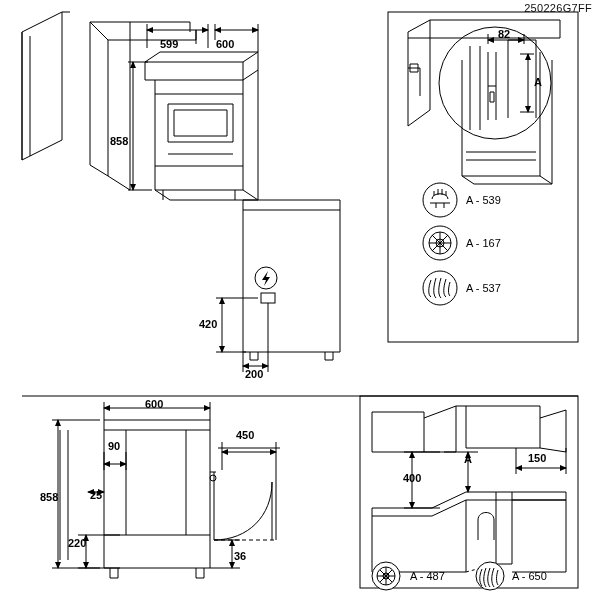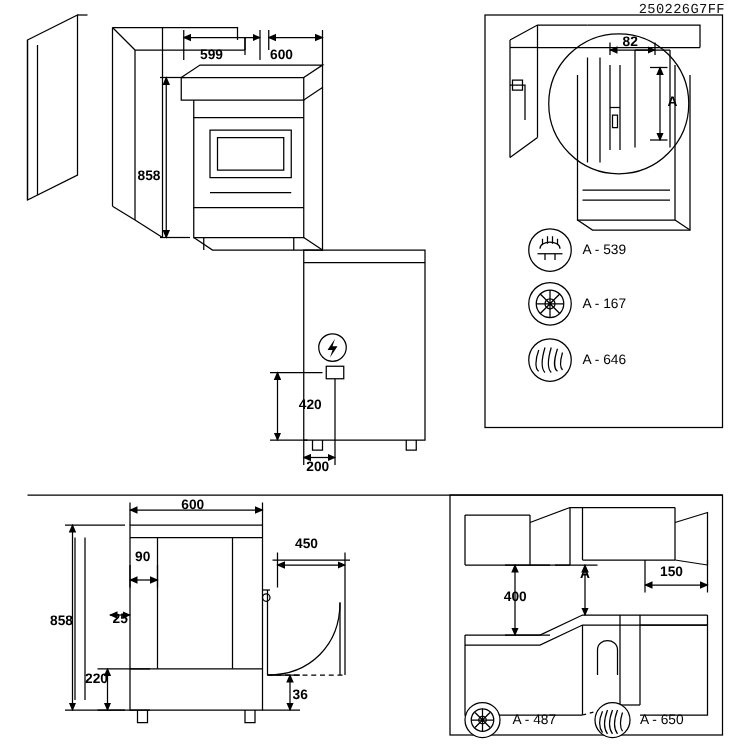--- a/index.html
+++ b/index.html
@@ -15,26 +15,25 @@
     position: relative;
     overflow: hidden;
   }
   #sheet {
     position: absolute;
     left: 0; top: 0;
     width: 600px; height: 600px;
   }
   .code {
     position: absolute;
-    right: 20px;
+    right: 8px;
     top: 2px;
     font-size: 11px;
     letter-spacing: 0.3px;
     color: #111;
-    font-family: Liberation Mono, monospace;
   }
   .dim {
     position: absolute;
     font-size: 11px;
     color: #000;
     white-space: nowrap;
     text-align: right;
   }
   .label {
     position: absolute;
@@ -304,23 +303,23 @@
 
 <div class="dim" style="left:160px; top:38px; font-weight:bold;">599</div>
 <div class="dim" style="left:216px; top:38px; font-weight:bold;">600</div>
 <div class="dim" style="left:110px; top:135px; font-weight:bold;">858</div>
 
 <div class="dim" style="left:498px; top:28px; font-weight:bold;">82</div>
 <div class="dim" style="left:534px; top:76px; font-weight:bold;">A</div>
 
 <div class="label" style="left:466px; top:194px;">A - 539</div>
 <div class="label" style="left:466px; top:237px;">A - 167</div>
-<div class="label" style="left:466px; top:282px;">A - 646</div>
-
-<div class="dim" style="left:199px; top:318px; font-weight:bold;margin-left:40px;">420</div>
+<div class="label" style="left:466px; top:282px;">A - 537</div>
+
+<div class="dim" style="left:199px; top:318px; font-weight:bold;">420</div>
 <div class="dim" style="left:245px; top:368px; font-weight:bold;">200</div>
 
 <div class="dim" style="left:145px; top:398px; font-weight:bold;">600</div>
 <div class="dim" style="left:236px; top:429px; font-weight:bold;">450</div>
 <div class="dim" style="left:108px; top:440px; font-weight:bold;">90</div>
 <div class="dim" style="left:40px; top:491px; font-weight:bold;">858</div>
 <div class="dim" style="left:90px; top:489px; font-weight:bold;">25</div>
 <div class="dim" style="left:68px; top:537px; font-weight:bold;">220</div>
 <div class="dim" style="left:234px; top:550px; font-weight:bold;">36</div>
 

